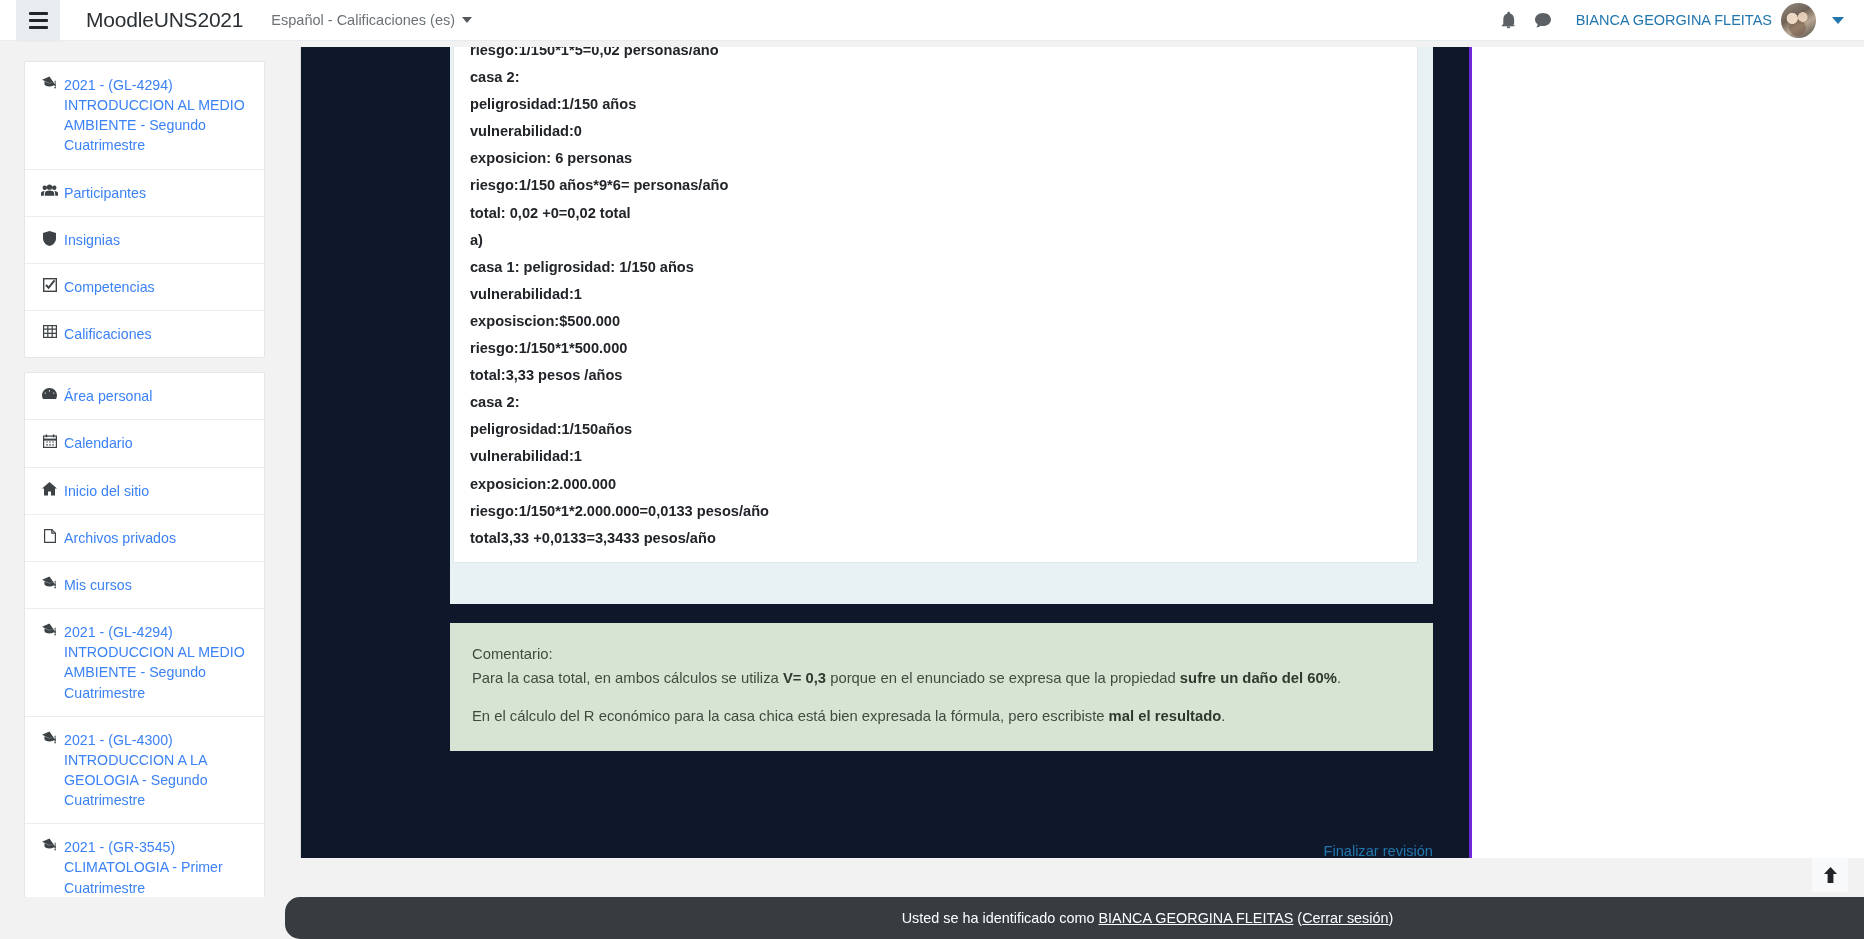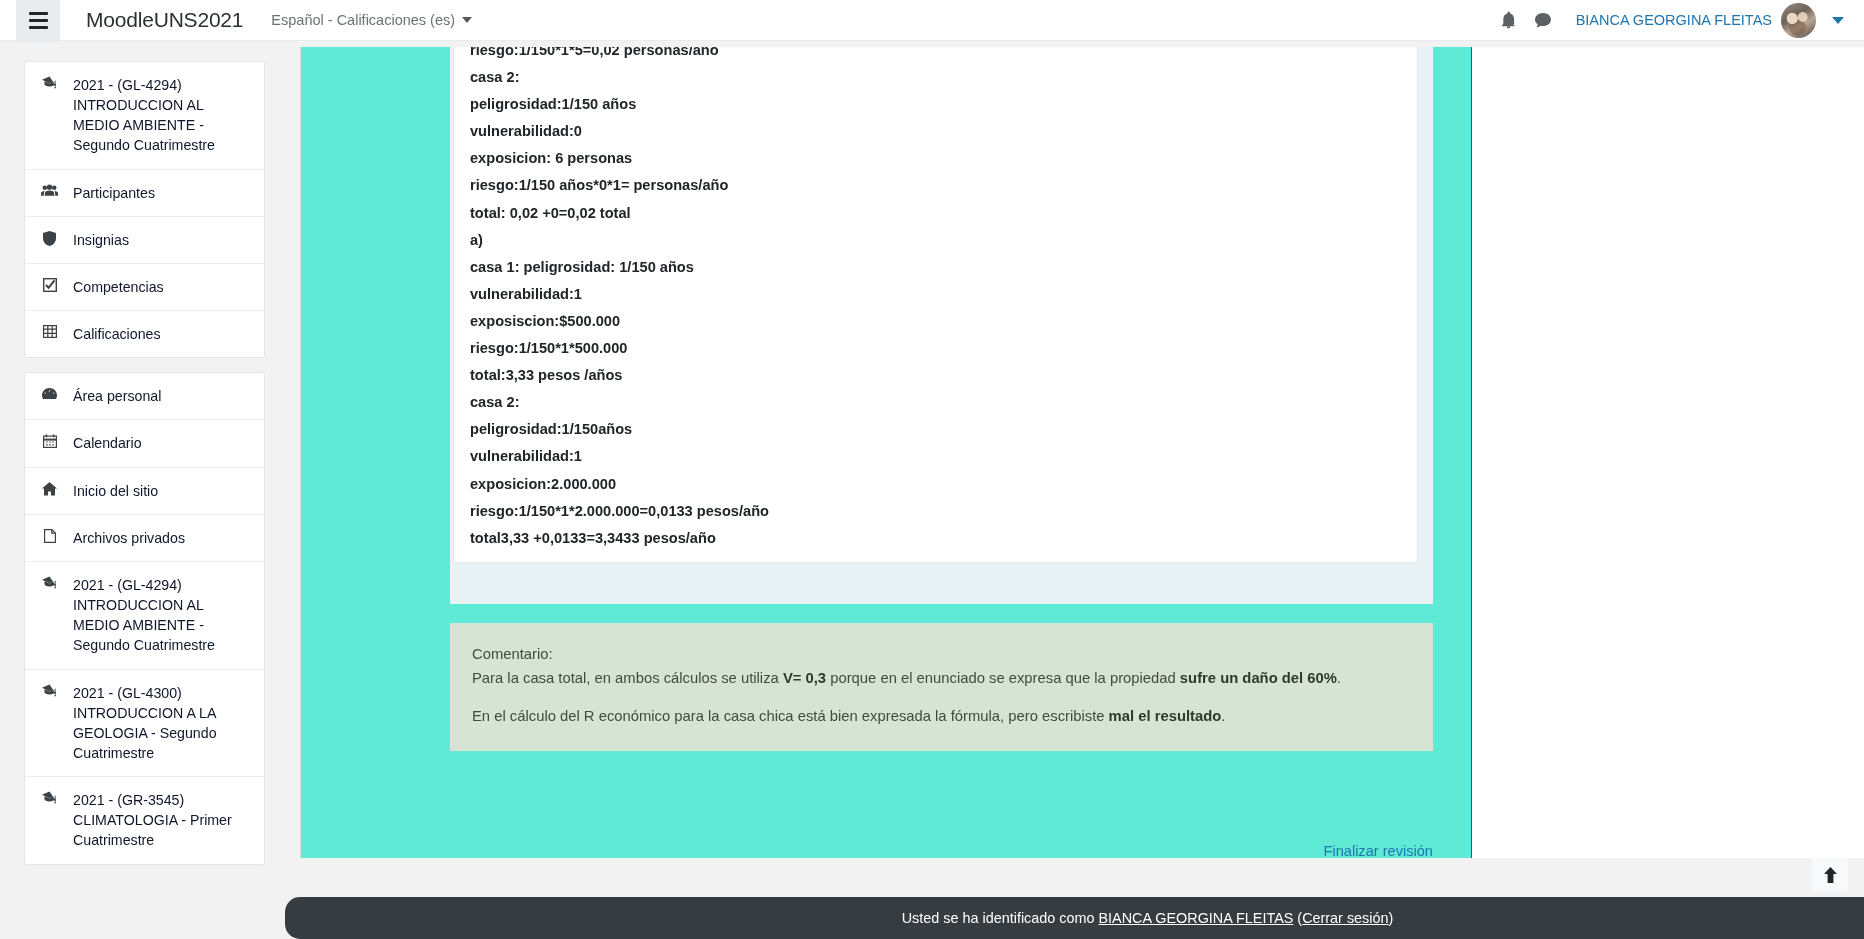--- a/index.html
+++ b/index.html
@@ -126,24 +126,24 @@
   }
   .nav-block {
     background: #ffffff;
     border: 1px solid #e6e6e6;
     border-radius: 2px;
     margin-bottom: 14px;
   }
   .nav-item {
     display: flex;
     align-items: flex-start;
-    gap: 15px;
+    gap: 6px;
     padding: 13px 14px 13px 16px;
     font-size: 14.2px;
-    color: #0f172a;
+    color: #3b82f6;
     line-height: 1.42;
     cursor: pointer;
     border-bottom: 1px solid #ededed;
   }
   .nav-item:last-child { border-bottom: none; }
   .nav-item .ico {
     flex-shrink: 0;
     width: 17px;
     display: flex;
     justify-content: center;
@@ -152,23 +152,23 @@
   }
   .nav-item .lbl { flex: 1; }
 
   
   .content-card {
     position: absolute;
     top: 47px;
     left: 300px;
     width: 1172px;
     height: 811px;
-    background: #5eead4;
+    background: #0f172a;
     border-left: 1px solid #dcdcdc;
-    border-right: 1px solid #6d28d9;
+    border-right: 3px solid #6d28d9;
     overflow: hidden;
   }
   .right-gutter {
     position: absolute;
     top: 47px;
     left: 1472px;
     width: 392px;
     height: 811px;
     background: #ffffff;
   }
@@ -402,20 +402,28 @@
           </svg>
       </span>
       <span class="lbl">Archivos privados</span>
     </div>
     <div class="nav-item">
       <span class="ico">
         <svg width="15" height="13" viewBox="0 0 16 13" fill="currentColor">
             <path d="M8 0L0 3.6l8 3.6 6.5-2.9v4.1c.3.2.5.5.5.9 0 .5-.3.9-.8 1l.8 2.3h-2l.8-2.3c-.5-.1-.8-.5-.8-1 0-.4.2-.7.5-.9V4.9L8 7.5 2.6 5.1v3c0 1.4 2.4 2.6 5.4 2.6s5.4-1.2 5.4-2.6"></path>
           </svg>
       </span>
+      <span class="lbl">Mis cursos</span>
+    </div>
+    <div class="nav-item">
+      <span class="ico">
+        <svg width="15" height="13" viewBox="0 0 16 13" fill="currentColor">
+            <path d="M8 0L0 3.6l8 3.6 6.5-2.9v4.1c.3.2.5.5.5.9 0 .5-.3.9-.8 1l.8 2.3h-2l.8-2.3c-.5-.1-.8-.5-.8-1 0-.4.2-.7.5-.9V4.9L8 7.5 2.6 5.1v3c0 1.4 2.4 2.6 5.4 2.6s5.4-1.2 5.4-2.6"></path>
+          </svg>
+      </span>
       <span class="lbl">2021 - (GL-4294) INTRODUCCION AL MEDIO AMBIENTE - Segundo Cuatrimestre</span>
     </div>
     <div class="nav-item">
       <span class="ico">
         <svg width="15" height="13" viewBox="0 0 16 13" fill="currentColor">
             <path d="M8 0L0 3.6l8 3.6 6.5-2.9v4.1c.3.2.5.5.5.9 0 .5-.3.9-.8 1l.8 2.3h-2l.8-2.3c-.5-.1-.8-.5-.8-1 0-.4.2-.7.5-.9V4.9L8 7.5 2.6 5.1v3c0 1.4 2.4 2.6 5.4 2.6s5.4-1.2 5.4-2.6"></path>
           </svg>
       </span>
       <span class="lbl">2021 - (GL-4300) INTRODUCCION A LA GEOLOGIA - Segundo Cuatrimestre</span>
     </div>
@@ -437,21 +445,21 @@
 
 <div class="content-card">
 
   <div class="answer-block">
     <div class="answer-inner" id="answer-lines">
         <div class="answer-line">riesgo:1/150*1*5=0,02 personas/año</div>
         <div class="answer-line">casa 2:</div>
         <div class="answer-line">peligrosidad:1/150 años</div>
         <div class="answer-line">vulnerabilidad:0</div>
         <div class="answer-line">exposicion: 6 personas</div>
-        <div class="answer-line">riesgo:1/150 años*0*1= personas/año</div>
+        <div class="answer-line">riesgo:1/150 años*9*6= personas/año</div>
         <div class="answer-line">total: 0,02 +0=0,02 total</div>
         <div class="answer-line">a)</div>
         <div class="answer-line">casa 1: peligrosidad: 1/150 años</div>
         <div class="answer-line">vulnerabilidad:1</div>
         <div class="answer-line">exposiscion:$500.000</div>
         <div class="answer-line">riesgo:1/150*1*500.000</div>
         <div class="answer-line">total:3,33 pesos /años</div>
         <div class="answer-line">casa 2:</div>
         <div class="answer-line">peligrosidad:1/150años</div>
         <div class="answer-line">vulnerabilidad:1</div>

